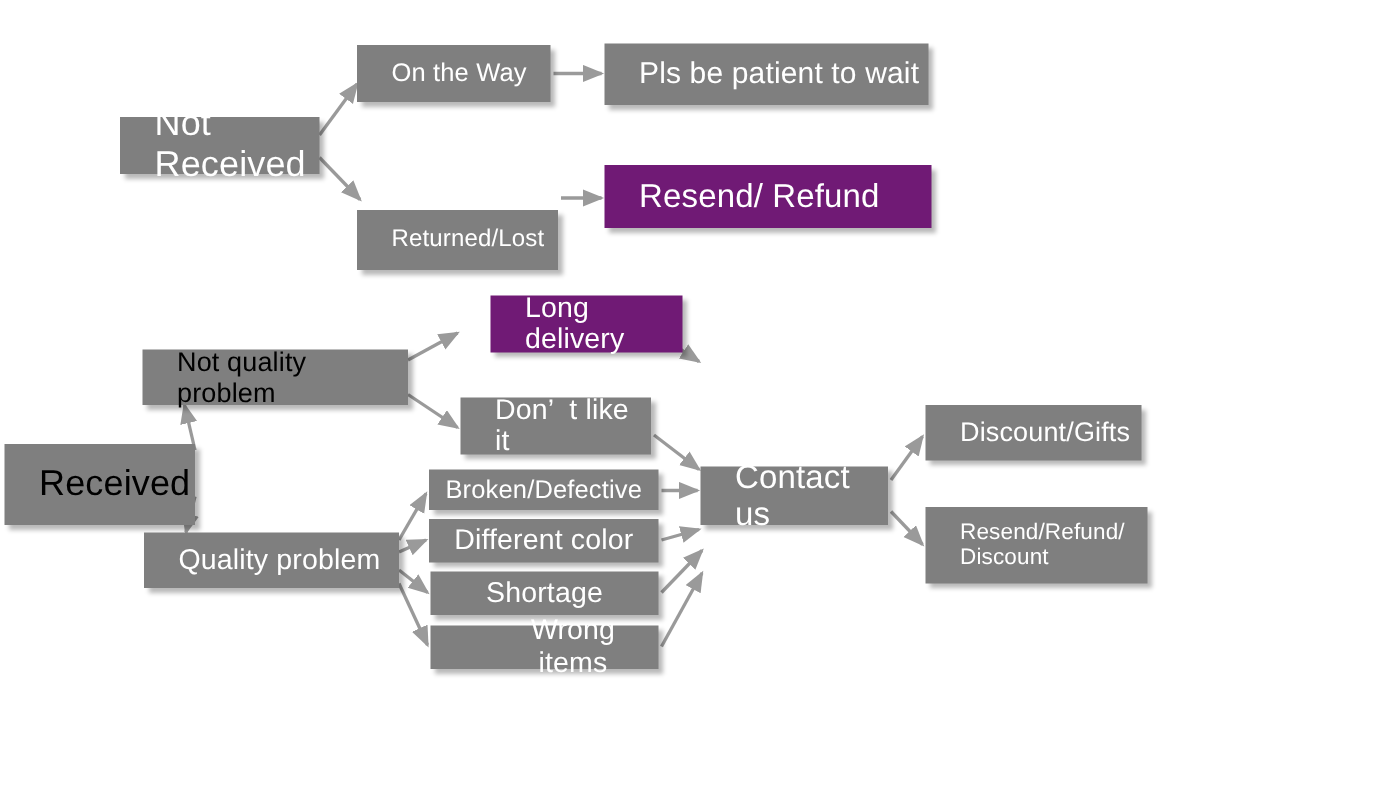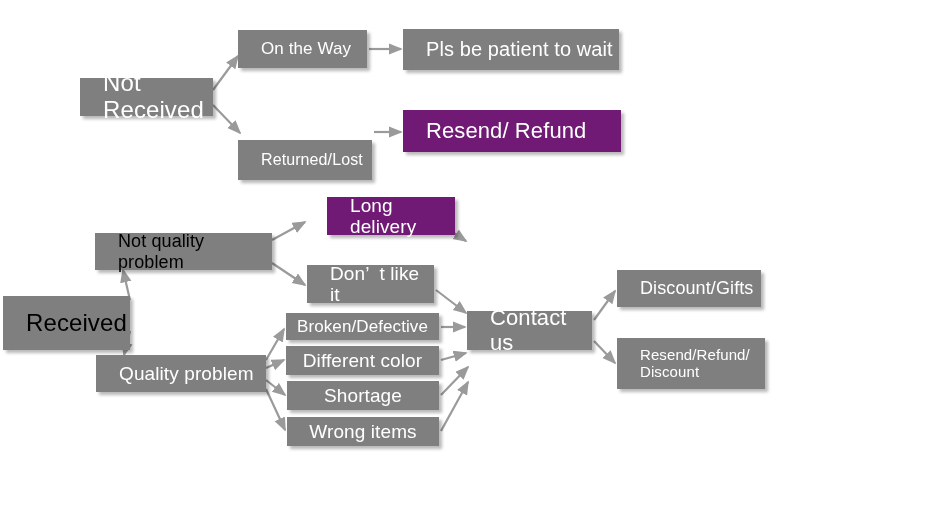--- a/index.html
+++ b/index.html
@@ -85,20 +85,20 @@
       <div class="node left-align" style="left: 403px; top: 29px; width: 216px; height: 41px; font-size: 20px; background: rgb(127, 127, 127); color: rgb(255, 255, 255);">Pls be patient to wait</div>
       <div class="node left-align" style="left: 403px; top: 110px; width: 218px; height: 42px; font-size: 22px; background: #701a75; color: rgb(255, 255, 255);">Resend/ Refund</div>
       <div class="node left-align" style="left: 3px; top: 296px; width: 127px; height: 54px; font-size: 24px; background: rgb(127, 127, 127); color: #000000;">Received</div>
       <div class="node left-align" style="left: 95px; top: 233px; width: 177px; height: 37px; font-size: 18px; background: rgb(127, 127, 127); color: #000000;">Not quality problem</div>
       <div class="node left-align" style="left: 96px; top: 355px; width: 170px; height: 37px; font-size: 19px; background: rgb(127, 127, 127); color: rgb(255, 255, 255);">Quality problem</div>
       <div class="node left-align" style="left: 307px; top: 197px; width: 128px; height: 38px; font-size: 19px; background: #701a75; color: rgb(255, 255, 255); margin-left: 20px;">Long delivery</div>
       <div class="node left-align" style="left: 307px; top: 265px; width: 127px; height: 38px; font-size: 19px; background: rgb(127, 127, 127); color: rgb(255, 255, 255);">Don’  t like it</div>
       <div class="node" style="left: 286px; top: 313px; width: 153px; height: 27px; font-size: 17px; background: rgb(127, 127, 127); color: rgb(255, 255, 255);">Broken/Defective</div>
       <div class="node" style="left: 286px; top: 346px; width: 153px; height: 29px; font-size: 19px; background: rgb(127, 127, 127); color: rgb(255, 255, 255);">Different color</div>
       <div class="node" style="left: 287px; top: 381px; width: 152px; height: 29px; font-size: 19px; background: rgb(127, 127, 127); color: rgb(255, 255, 255);">Shortage</div>
-      <div class="node" style="left: 287px; top: 417px; width: 152px; height: 29px; font-size: 19px; background: rgb(127, 127, 127); color: rgb(255, 255, 255);">Wrong items</div>
+      <div class="node" style="left: 287px; top: 417px; width: 152px; height: 29px; font-size: 19px; background: rgb(127, 127, 127); color: rgb(255, 255, 255); padding-left: 44px;">Wrong items</div>
       <div class="node left-align" style="left: 467px; top: 311px; width: 125px; height: 39px; font-size: 22px; background: rgb(127, 127, 127); color: rgb(255, 255, 255);">Contact us</div>
       <div class="node left-align" style="left: 617px; top: 270px; width: 144px; height: 37px; font-size: 18px; background: rgb(127, 127, 127); color: rgb(255, 255, 255);">Discount/Gifts</div>
       <div class="node left-align" style="left: 617px; top: 338px; width: 148px; height: 51px; font-size: 15px; background: rgb(127, 127, 127); color: rgb(255, 255, 255);">Resend/Refund/
 Discount</div>
     </div>
 
 </div>
 
 </body></html>

